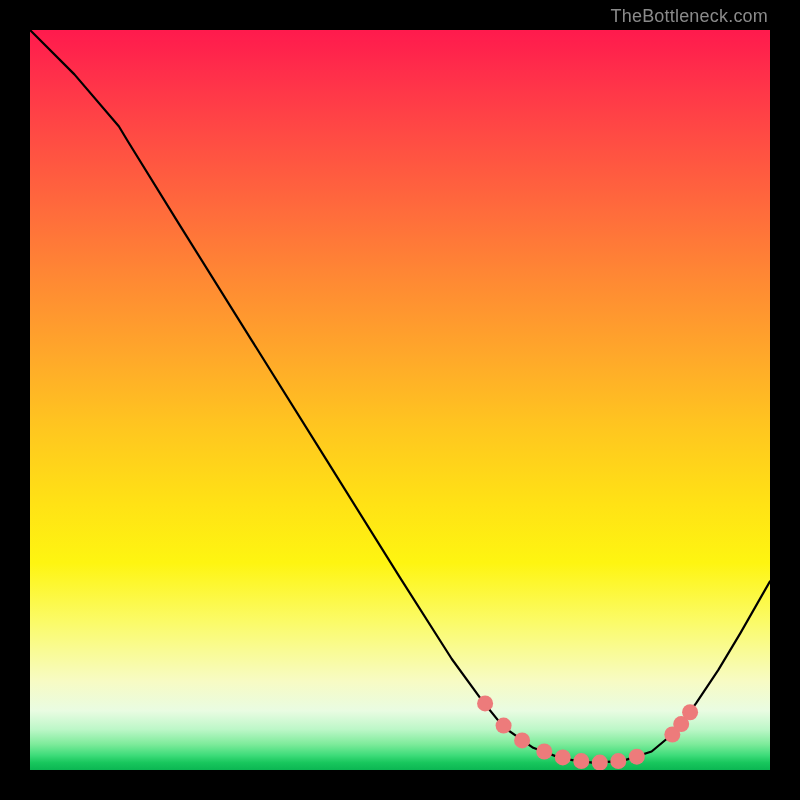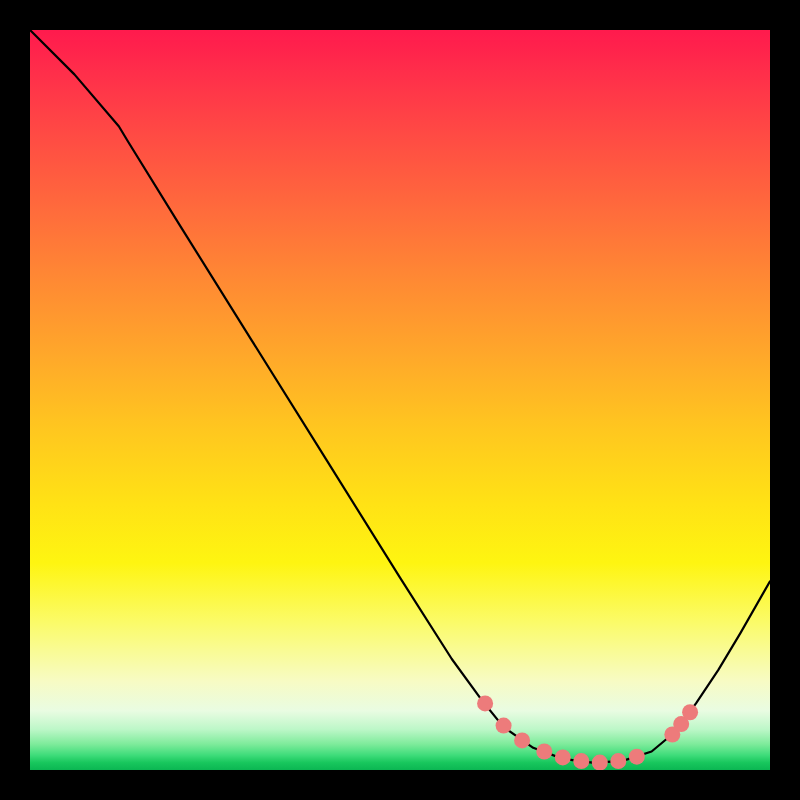--- a/index.html
+++ b/index.html
@@ -61,20 +61,21 @@
     position: absolute;
     top: 0;
     left: 0;
   }
 </style>
 </head>
 <body>
 
 <div class="frame">
 
+  <div class="attribution">TheBottleneck.com</div>
 
   <div class="plot-area">
     <svg class="curve" width="740" height="740" viewBox="0 0 740 740">
       <path id="curve-path" fill="none" stroke="#000000" stroke-width="2.2" stroke-linecap="round" stroke-linejoin="round" d="M0.00 0.00 L44.40 44.40 L88.80 96.20 L97.68 111.00 L148.00 192.40 L222.00 310.80 L296.00 429.20 L370.00 547.60 L421.80 629.00 L451.40 669.70 L473.60 697.08 L503.20 717.80 L532.80 728.90 L562.40 732.60 L592.00 731.12 L621.60 721.50 L643.80 703.00 L666.00 673.40 L688.20 640.10 L710.40 603.10 L740.00 551.30"></path>
       <g id="markers">
           <circle cx="455.10" cy="673.40" r="8" fill="#ed7b7b"></circle>
           <circle cx="473.60" cy="695.60" r="8" fill="#ed7b7b"></circle>
           <circle cx="492.10" cy="710.40" r="8" fill="#ed7b7b"></circle>
           <circle cx="514.30" cy="721.50" r="8" fill="#ed7b7b"></circle>
           <circle cx="532.80" cy="727.42" r="8" fill="#ed7b7b"></circle>

